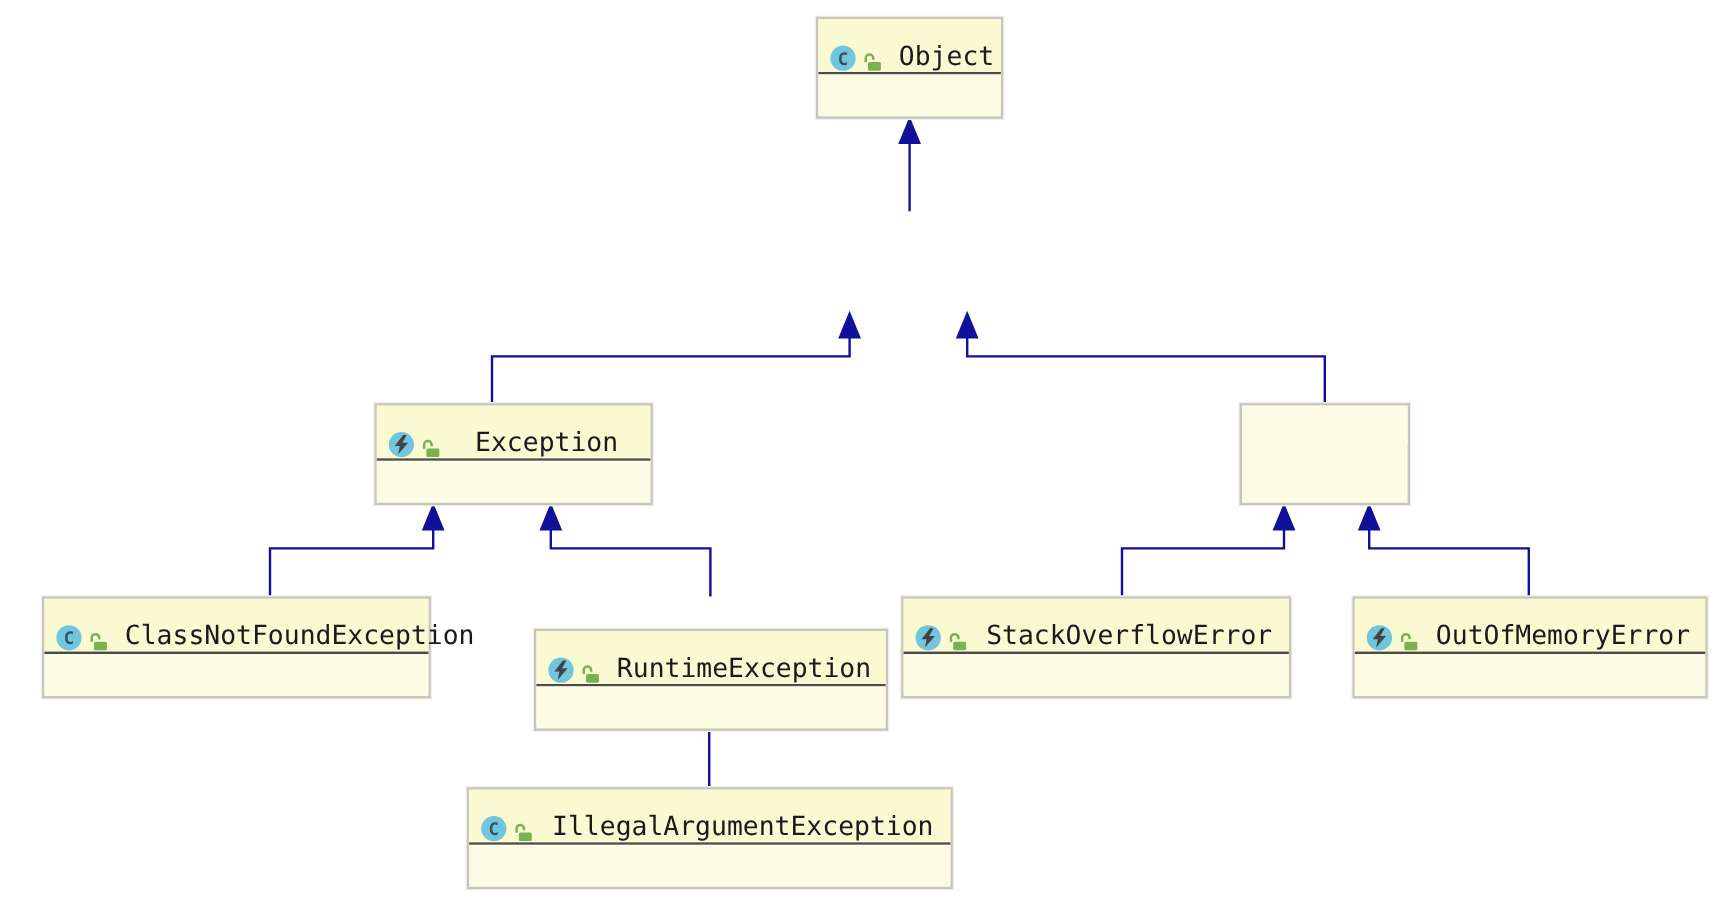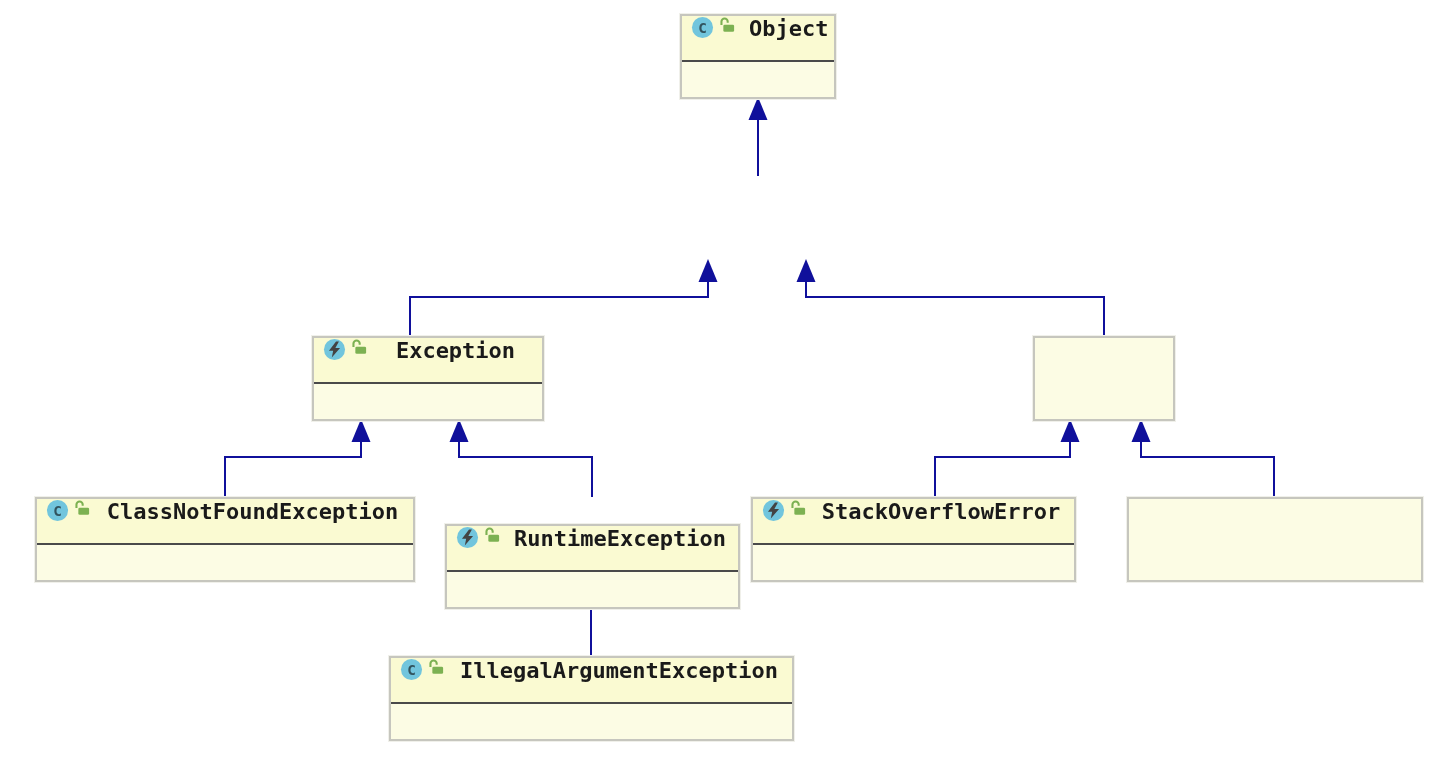--- a/index.html
+++ b/index.html
@@ -23,25 +23,24 @@
     border: 2px solid #c6c6be;
     box-sizing: border-box;
     height: 85px;
     box-shadow: 0 0 0 1px #f0f0ea;
   }
   .node .hdr {
     height: 46px;
     background: #fafad2;
     border-bottom: 2px solid #4a4a4a;
     display: flex;
-    align-items: flex-start;
+    align-items: flex-end;
     padding: 0 12px 0 9px;
     box-sizing: border-box;
     white-space: nowrap;
-    font-weight: bold;
   }
   .node .icn { display: inline-flex; flex: 0 0 auto; }
   .node .icn.first { margin-right: 5px; }
   .node .icn.lock { margin-right: 13px; }
   .node .lbl {
     font-size: 22px;
     color: #1a1a1a;
     letter-spacing: 0px;
     flex: 1 1 auto;
     text-align: center;
@@ -126,21 +125,21 @@
         </span>
       <span class="lbl">Exception</span>
     </div>
     <div class="bdy"></div>
   </div>
 
   <div class="node" style="left:1033px; top:336px; width:142px">
     <div class="bdy"></div>
   </div>
 
-  <div class="node" style="left:35px; top:497px; width:380px">
+  <div class="node" style="left:35px; top:497px; width:324px">
     <div class="hdr">
       <span class="icn first">
           <svg width="23" height="23">
             <use href="#ic-class"></use>
           </svg>
         </span>
       <span class="icn lock">
           <svg width="17" height="17">
             <use href="#ic-lock"></use>
           </svg>
@@ -178,20 +177,33 @@
           <svg width="17" height="17">
             <use href="#ic-lock"></use>
           </svg>
         </span>
       <span class="lbl">StackOverflowError</span>
     </div>
     <div class="bdy"></div>
   </div>
 
   <div class="node" style="left:1127px; top:497px; width:296px">
+    <div class="hdr">
+      <span class="icn first">
+          <svg width="23" height="23">
+            <use href="#ic-exception"></use>
+          </svg>
+        </span>
+      <span class="icn lock">
+          <svg width="17" height="17">
+            <use href="#ic-lock"></use>
+          </svg>
+        </span>
+      <span class="lbl">OutOfMemoryError</span>
+    </div>
     <div class="bdy"></div>
   </div>
 
   <div class="node" style="left:389px; top:656px; width:405px">
     <div class="hdr">
       <span class="icn first">
           <svg width="23" height="23">
             <use href="#ic-class"></use>
           </svg>
         </span>

